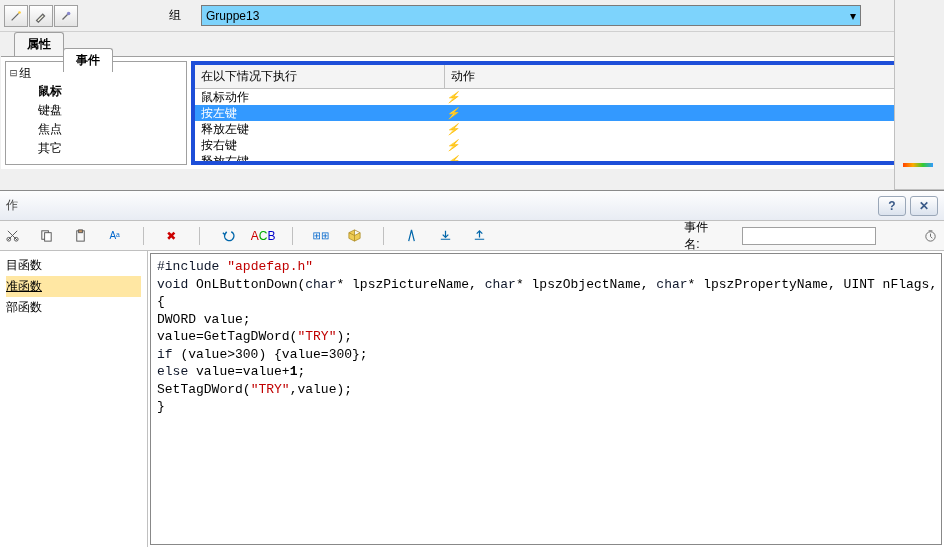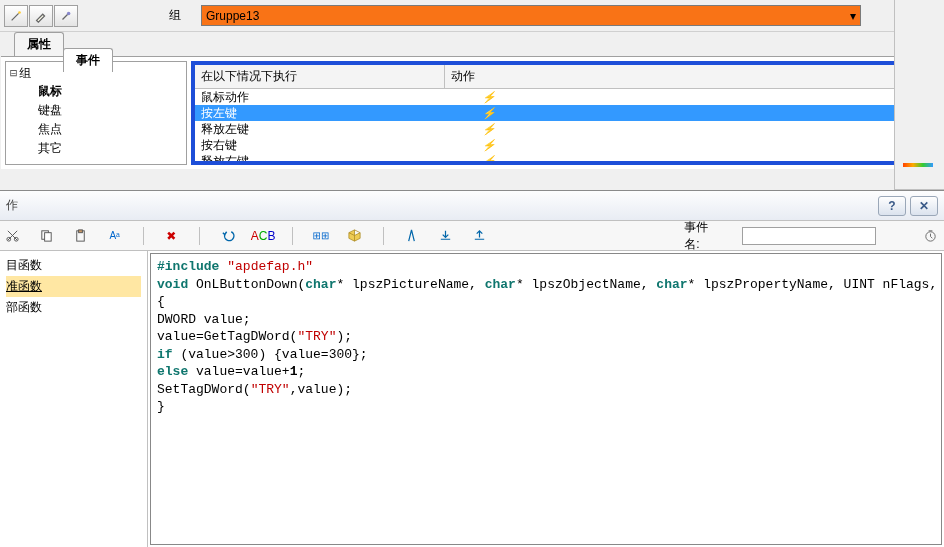--- a/index.html
+++ b/index.html
@@ -37,21 +37,21 @@
 .toolbar-btn svg { width: 14px; height: 14px; }
 .group-label {
   margin-left: 90px;
   margin-right: 20px;
 }
 .group-dropdown {
   flex: 1;
   max-width: 660px;
   height: 21px;
   border: 1px solid #7a7a7a;
-  background: #f97316;
+  background: #7dd3fc;
   padding: 4px 4px;
   display: flex;
   align-items: center;
   justify-content: space-between;
 }
 .group-dropdown .chev {
   width: 16px;
   text-align: right;
 }
 
@@ -130,21 +130,20 @@
   padding: 3px 6px;
   border-right: 1px solid #c0c0c0;
 }
 .col-cond { width: 250px; }
 .col-act { flex: 1; }
 .event-row {
   display: flex;
   cursor: pointer;
   height: 16px;
   align-items: center;
-  gap: 36px;
 }
 .event-row.selected { background: #3399ff; color: #fff; }
 .event-row .cell {
   padding: 0 6px;
 }
 .cell-cond { width: 250px; }
 .cell-act { width: 16px; display:flex; align-items:center; justify-content:center; }
 .act-icon { font-size: 11px; font-style: italic; color: #2a7a2a; font-weight: bold; }
 .event-row.selected .act-icon { color: #fff; }
 
@@ -261,21 +260,21 @@
   border: 1px solid #888;
   margin: 2px;
   background: #fff;
   padding: 4px 6px;
   font-family: "Consolas","Courier New",monospace;
   font-size: 13px;
   white-space: pre;
   overflow: auto;
   line-height: 1.35;
 }
-.c-kw { color: #0f766e; font-weight: bold; }
+.c-kw { color: #0f172a; }
 .c-str { color: #c00000; }
 .c-num { color: #000; font-weight: bold; }
 </style>
 </head>
 <body>
 
 <div class="top-toolbar">
   <div class="toolbar-btn">
       <svg viewBox="0 0 16 16">
         <path stroke="#666" stroke-width="1.5" d="M3 13 L11 5"></path>

